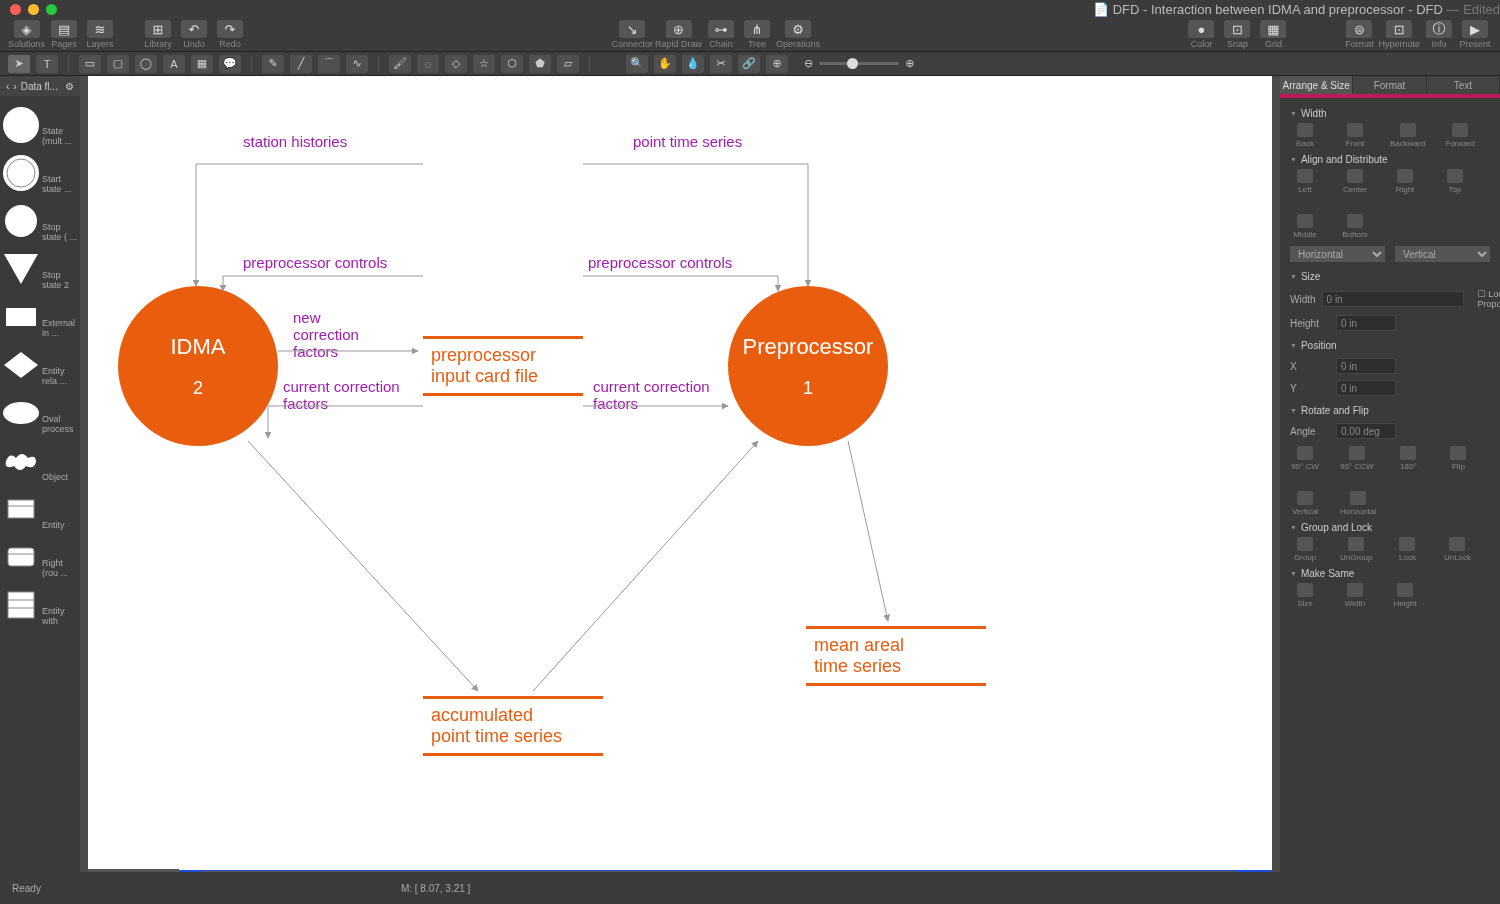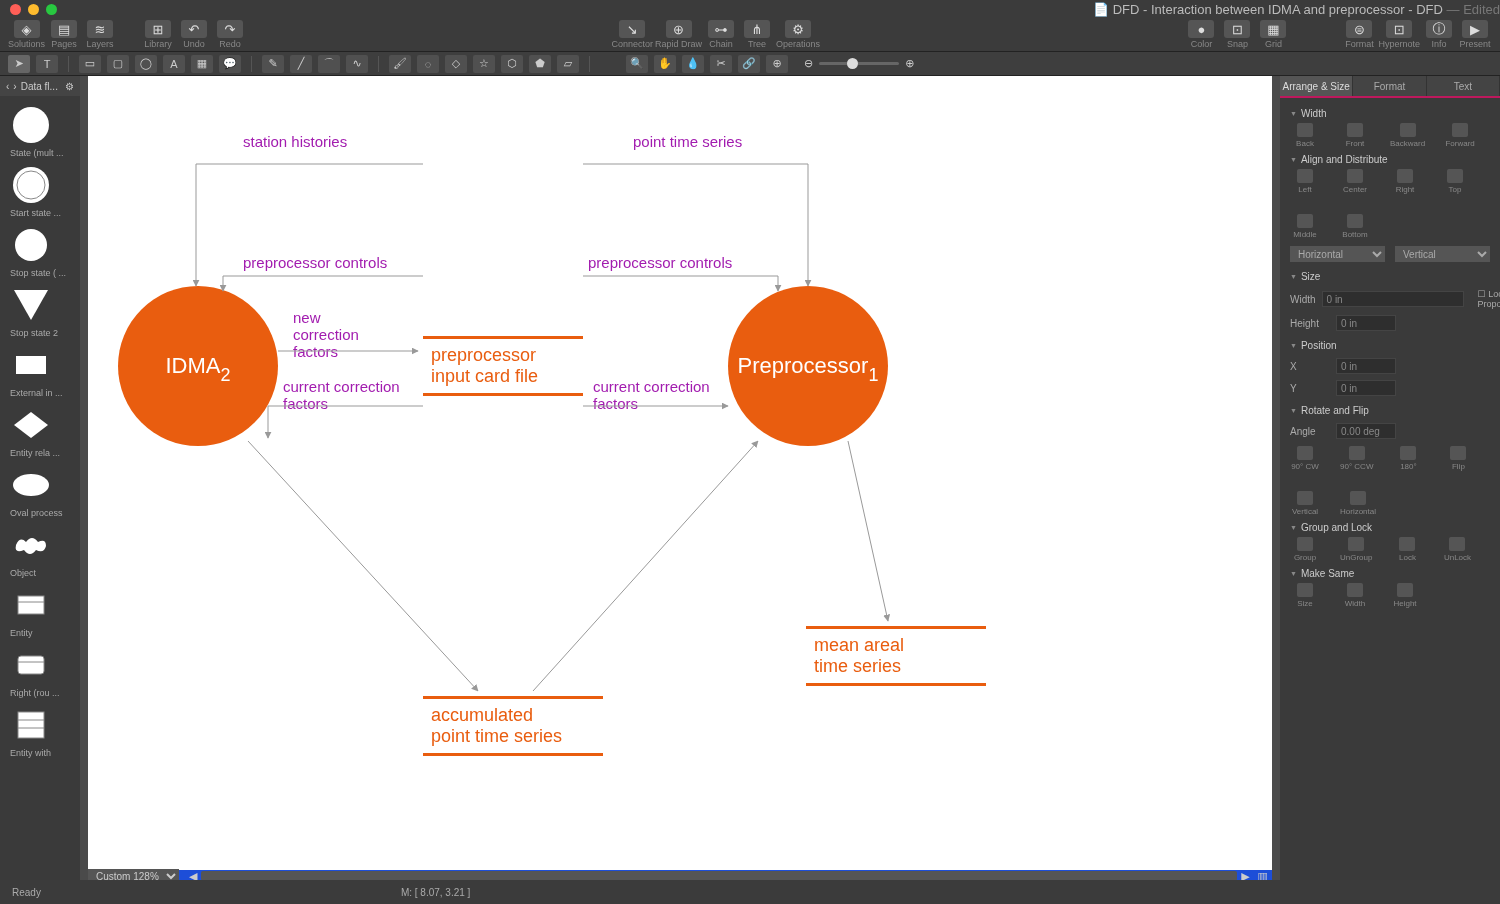--- a/index.html
+++ b/index.html
@@ -31,54 +31,54 @@
 .ts-knob{position:absolute;left:28px;top:-4px;width:11px;height:11px;border-radius:50%;background:#ddd;}
 
 
 .main{position:absolute;top:76px;left:0;right:0;bottom:22px;display:flex;}
 .thumbpanel{width:160px;background:#3a3a3a;padding:8px;}
 .thumb{width:100px;height:70px;background:#fff;border:2px solid #3a87f0;margin:0 auto;position:relative;}
 .thumb-lbl{text-align:center;margin-top:6px;font-size:10px;color:#ccc;}
 
 .shapepanel{width:80px;background:#3a3a3a;overflow:hidden;padding-top:22px;position:relative;}
 .shape-hdr{position:absolute;top:0;left:0;right:0;height:20px;background:#444;display:flex;align-items:center;padding:0 6px;font-size:10px;gap:4px;}
-.shape-item{display:flex;flex-direction:column;align-items:flex-start;margin:6px 10px;}
+.shape-item{display:flex;flex-direction:row;align-items:flex-end;margin:6px 0;}
 .shape-ico{width:42px;height:42px;display:flex;align-items:center;justify-content:center;}
 .shape-lbl{font-size:9px;color:#aaa;margin-top:2px;}
 
 .canvaswrap{flex:1;background:#4a4a4a;position:relative;overflow:hidden;}
 .canvas{position:absolute;top:0;left:0;right:0;bottom:12px;background:#fff;margin:0 8px;}
 .scrollbar{position:absolute;left:8px;right:8px;bottom:0;height:12px;background:#1d4ed8;display:flex;align-items:center;}
 .zoom-sel{background:#555;color:#ccc;border:none;font-size:10px;padding:1px 4px;margin-right:6px;}
 .sb-track{flex:1;height:10px;background:#555;border-radius:2px;}
 
 
 .rightpanel{width:220px;background:#3a3a3a;font-size:10px;color:#aaa;}
-.rp-tabs{display:flex;height:22px;border-bottom:2px solid #be185d;}
+.rp-tabs{display:flex;height:22px;border-bottom:4px solid #be185d;}
 .rp-tab{flex:1;display:flex;align-items:center;justify-content:center;background:#444;border-right:1px solid #333;}
 .rp-tab.active{background:#555;color:#ddd;}
 .rp-section{padding:4px 10px;}
 .rp-hdr{font-size:10px;color:#ccc;padding:6px 0 4px;display:flex;align-items:center;gap:4px;}
 .rp-hdr::before{content:"▼";font-size:7px;color:#888;}
 .rp-row{display:flex;gap:20px;flex-wrap:wrap;}
 .rp-btn{display:flex;flex-direction:column;align-items:center;gap:2px;min-width:30px;}
 .rp-btn-ico{width:16px;height:14px;background:#555;border-radius:2px;}
 .rp-btn-txt{font-size:8px;color:#888;}
 .rp-inline{display:flex;align-items:center;gap:6px;padding:3px 0;}
 .rp-lbl{width:40px;font-size:10px;}
 .rp-input{flex:1;background:#2e2e2e;border:1px solid #444;color:#888;font-size:10px;padding:1px 4px;height:16px;}
 .rp-sel{flex:1;background:#555;border:none;color:#aaa;font-size:10px;padding:1px 4px;height:16px;}
 
 
-.statusbar{position:absolute;bottom:0;left:0;right:0;height:24px;background:#3b3b3b;display:flex;align-items:center;padding:0 12px;font-size:10px;color:#aaa;gap:40px;}
+.statusbar{position:absolute;bottom:0;left:0;right:0;height:32px;background:#3b3b3b;display:flex;align-items:center;padding:0 12px;font-size:10px;color:#aaa;gap:40px;}
 
 
 .diagram{position:relative;width:100%;height:100%;}
 .dnode{position:absolute;font-family:Verdana,sans-serif;}
-.dcircle{width:160px;height:160px;border-radius:50%;background:#e95d0f;color:#fff;display:flex;flex-direction:row;align-items:center;justify-content:center;font-size:22px;}
+.dcircle{width:160px;height:160px;border-radius:50%;background:#e95d0f;color:#fff;display:flex;flex-direction:column;align-items:center;justify-content:center;font-size:22px;}
 .dcircle .num{margin-top:18px;font-size:18px;}
 .dstore{color:#e95d0f;font-size:18px;text-align:left;padding:6px 8px;border-top:3px solid #e95d0f;border-bottom:3px solid #e95d0f;}
 .dlabel{color:#a21caf;font-size:15px;}
 </style>
 </head>
 <body>
 
 <div class="titlebar">
   <div class="traffic">
     <span class="tl-r"></span>

